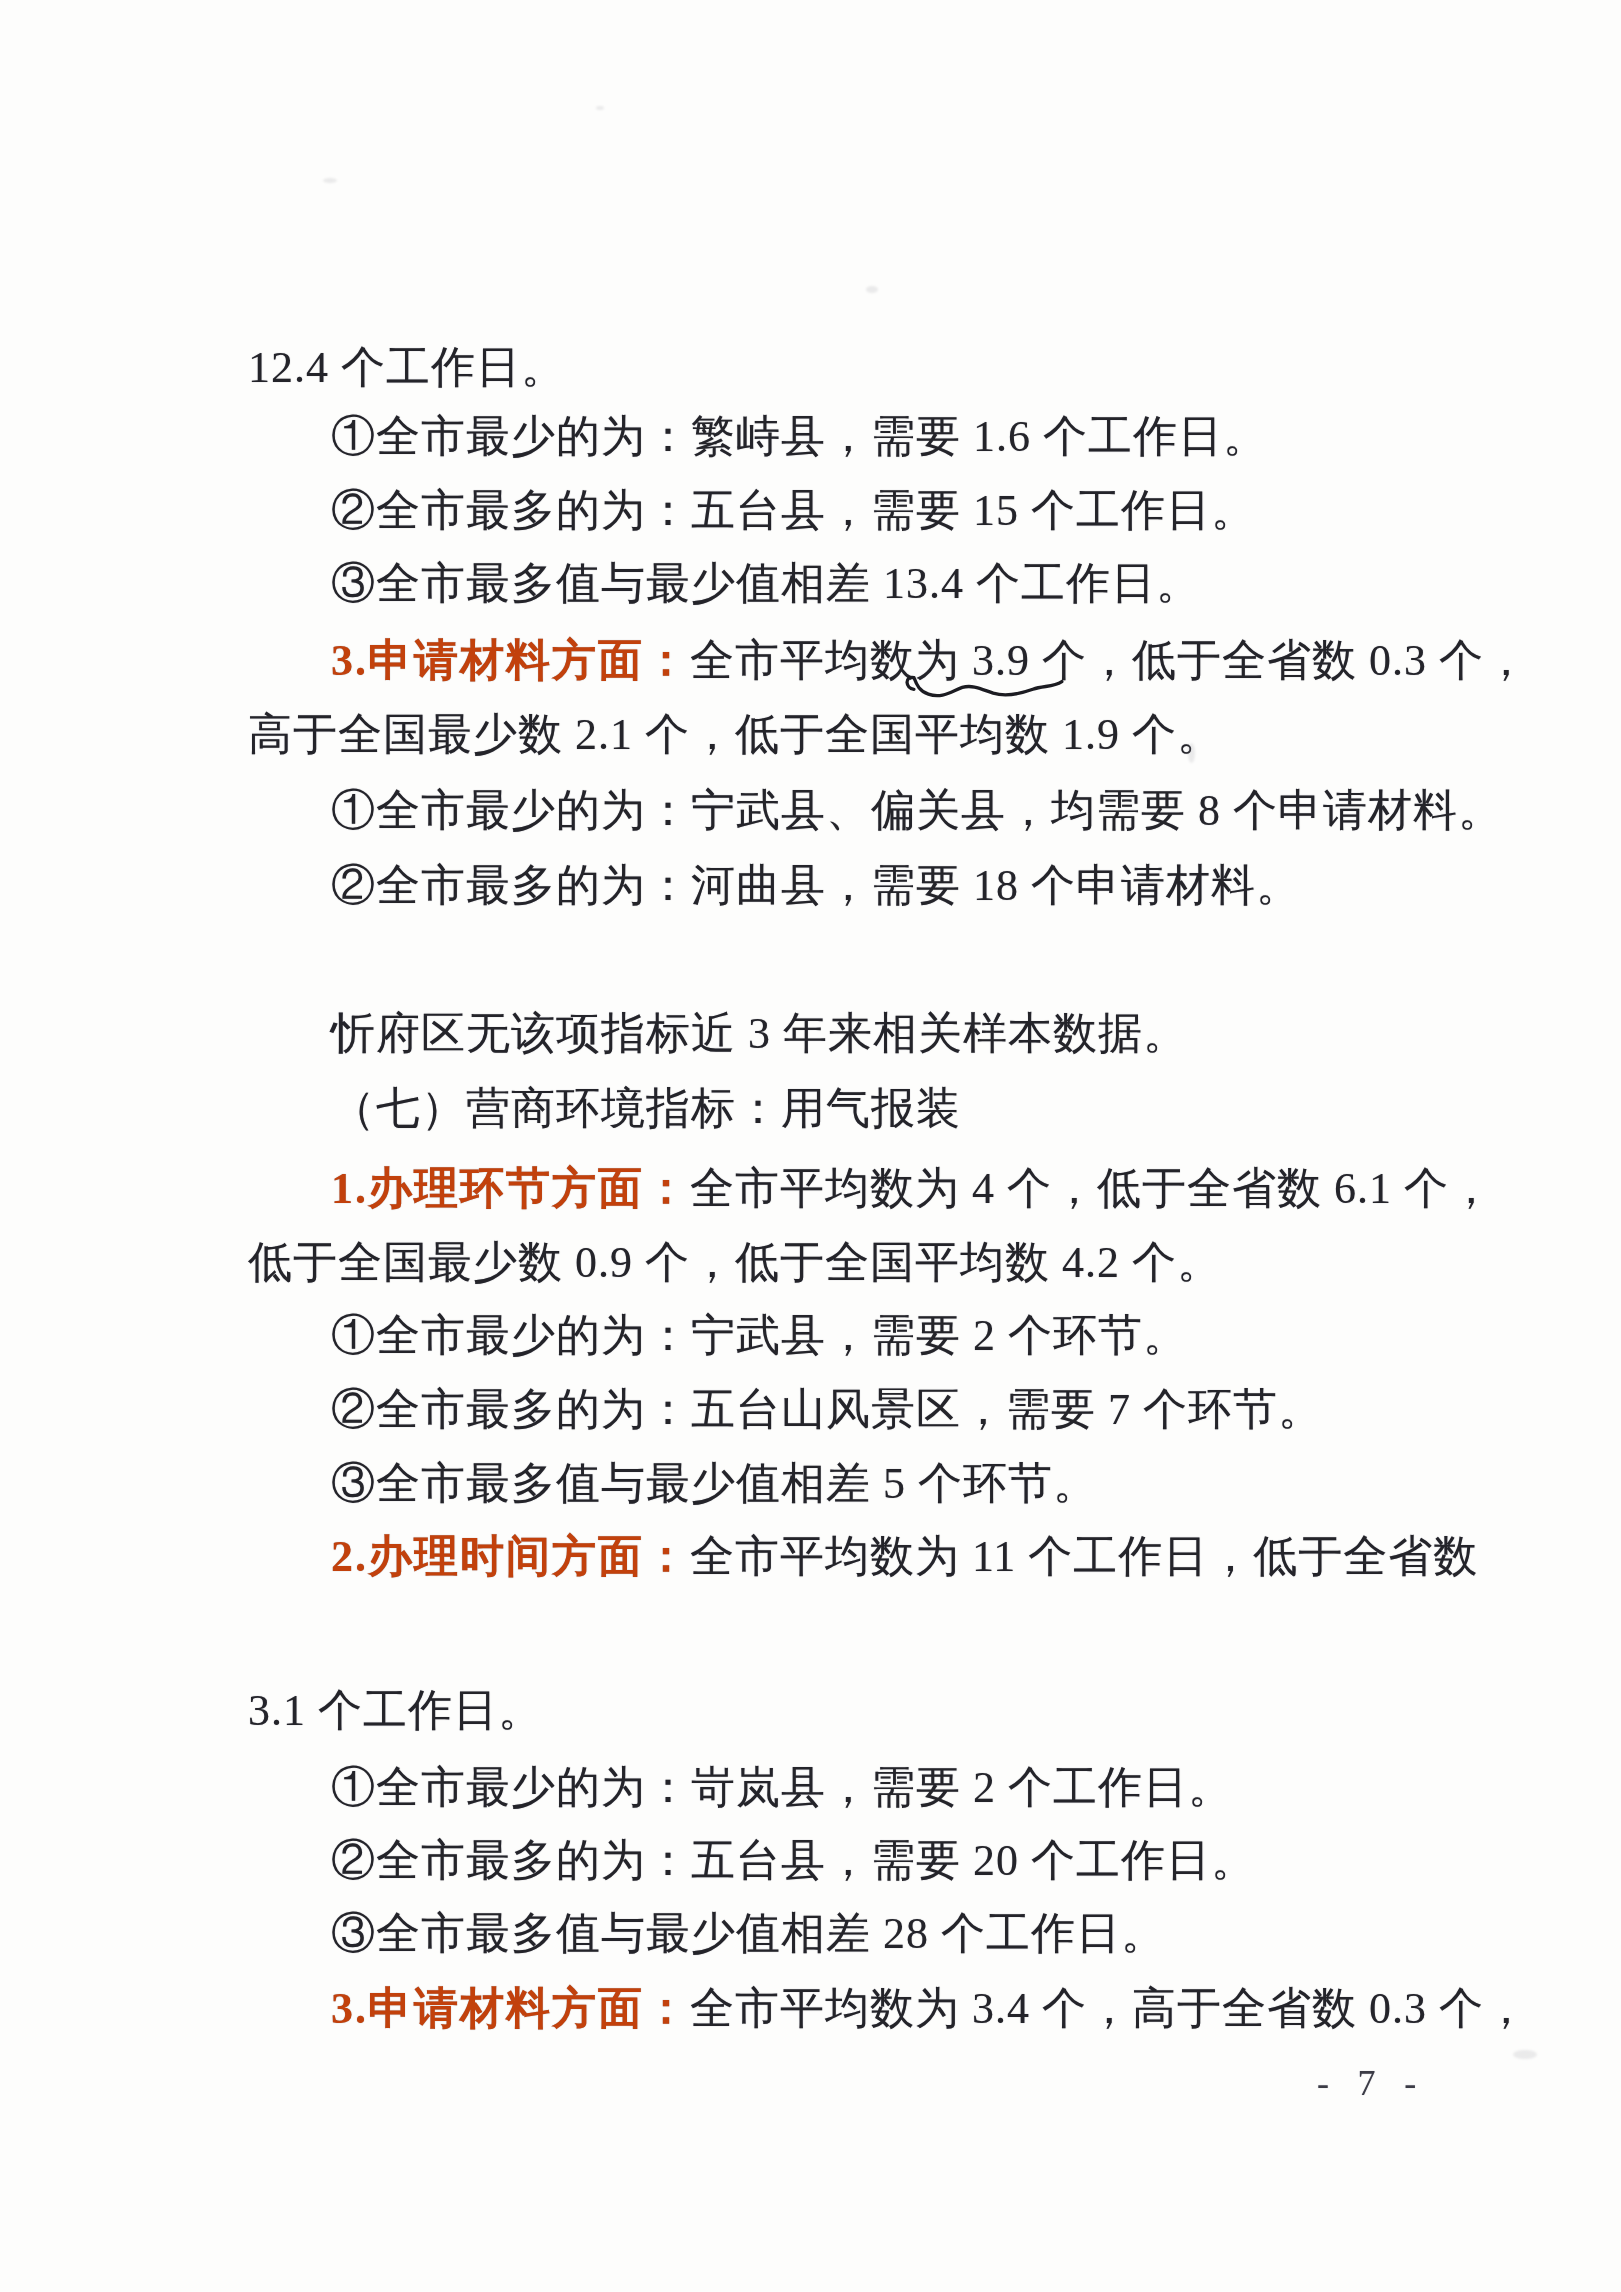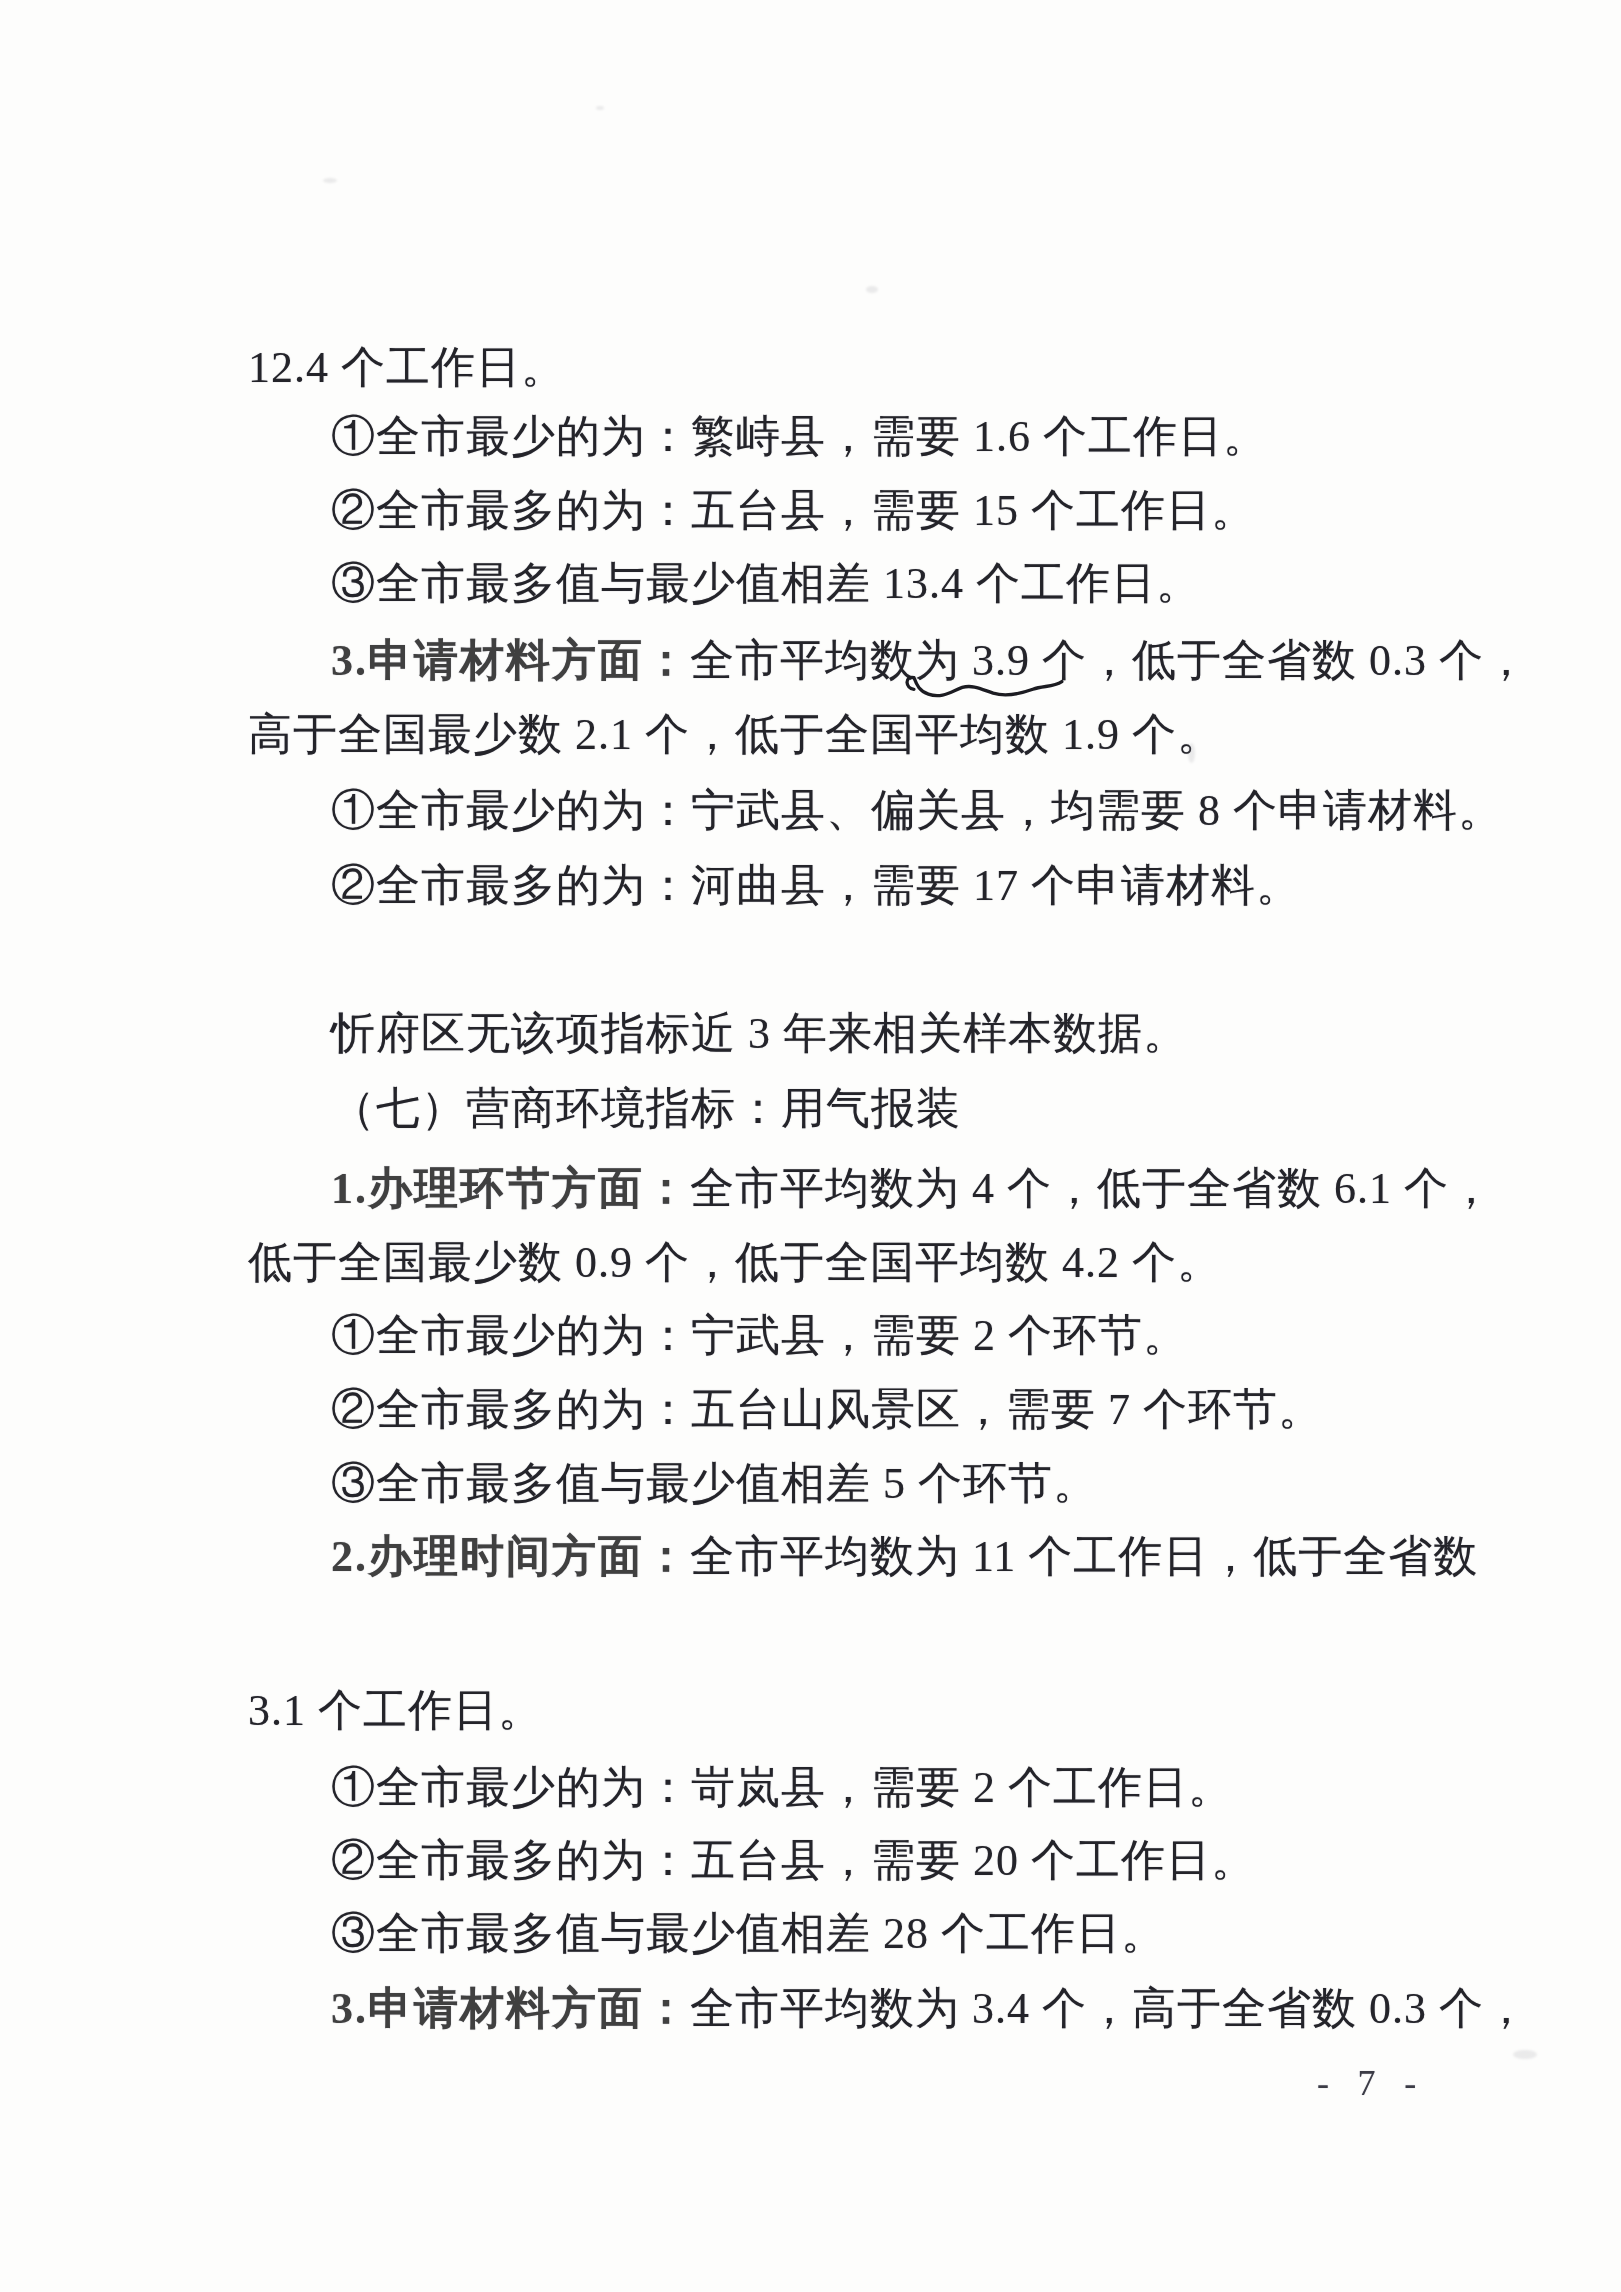--- a/index.html
+++ b/index.html
@@ -23,21 +23,21 @@
     font-size: 44px;
     line-height: 53px;
     letter-spacing: 1px;
     color: #24242a;
     text-shadow: 0 0 1px rgba(40, 40, 60, 0.45);
   }
   .flush  { left: 248px; }
   .indent { left: 331px; }
   .lead {
     font-weight: 700;
-    color: #404040;
+    color: #c2410c;
     letter-spacing: 2px;
   }
   .wavy-underline {
     position: absolute;
     left: 900px;
     top: 669px;
     width: 169px;
     height: 29px;
   }
   .page-number {
@@ -62,21 +62,21 @@
 
 <div class="page">
 
   <div class="line flush" style="top:341px"><span class="lead"></span><span>12.4 个工作日。</span></div>
   <div class="line indent" style="top:410px"><span class="lead"></span><span>①全市最少的为：繁峙县，需要 1.6 个工作日。</span></div>
   <div class="line indent" style="top:484px"><span class="lead"></span><span>②全市最多的为：五台县，需要 15 个工作日。</span></div>
   <div class="line indent" style="top:557px"><span class="lead"></span><span>③全市最多值与最少值相差 13.4 个工作日。</span></div>
   <div class="line indent" style="top:634px"><span class="lead">3.申请材料方面：</span><span>全市平均数为 3.9 个，低于全省数 0.3 个，</span></div>
   <div class="line flush" style="top:708px"><span class="lead"></span><span>高于全国最少数 2.1 个，低于全国平均数 1.9 个。</span></div>
   <div class="line indent" style="top:784px"><span class="lead"></span><span>①全市最少的为：宁武县、偏关县，均需要 8 个申请材料。</span></div>
-  <div class="line indent" style="top:859px"><span class="lead"></span><span>②全市最多的为：河曲县，需要 17 个申请材料。</span></div>
+  <div class="line indent" style="top:859px"><span class="lead"></span><span>②全市最多的为：河曲县，需要 18 个申请材料。</span></div>
   <div class="line indent" style="top:1007px"><span class="lead"></span><span>忻府区无该项指标近 3 年来相关样本数据。</span></div>
   <div class="line indent" style="top:1082px"><span class="lead"></span><span>（七）营商环境指标：用气报装</span></div>
   <div class="line indent" style="top:1162px"><span class="lead">1.办理环节方面：</span><span>全市平均数为 4 个，低于全省数 6.1 个，</span></div>
   <div class="line flush" style="top:1236px"><span class="lead"></span><span>低于全国最少数 0.9 个，低于全国平均数 4.2 个。</span></div>
   <div class="line indent" style="top:1309px"><span class="lead"></span><span>①全市最少的为：宁武县，需要 2 个环节。</span></div>
   <div class="line indent" style="top:1383px"><span class="lead"></span><span>②全市最多的为：五台山风景区，需要 7 个环节。</span></div>
   <div class="line indent" style="top:1457px"><span class="lead"></span><span>③全市最多值与最少值相差 5 个环节。</span></div>
   <div class="line indent" style="top:1530px"><span class="lead">2.办理时间方面：</span><span>全市平均数为 11 个工作日，低于全省数</span></div>
   <div class="line flush" style="top:1684px"><span class="lead"></span><span>3.1 个工作日。</span></div>
   <div class="line indent" style="top:1761px"><span class="lead"></span><span>①全市最少的为：岢岚县，需要 2 个工作日。</span></div>

